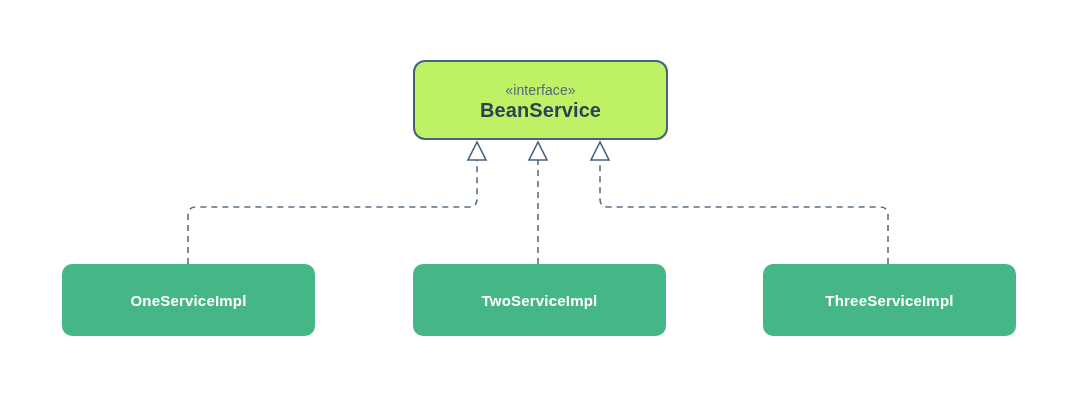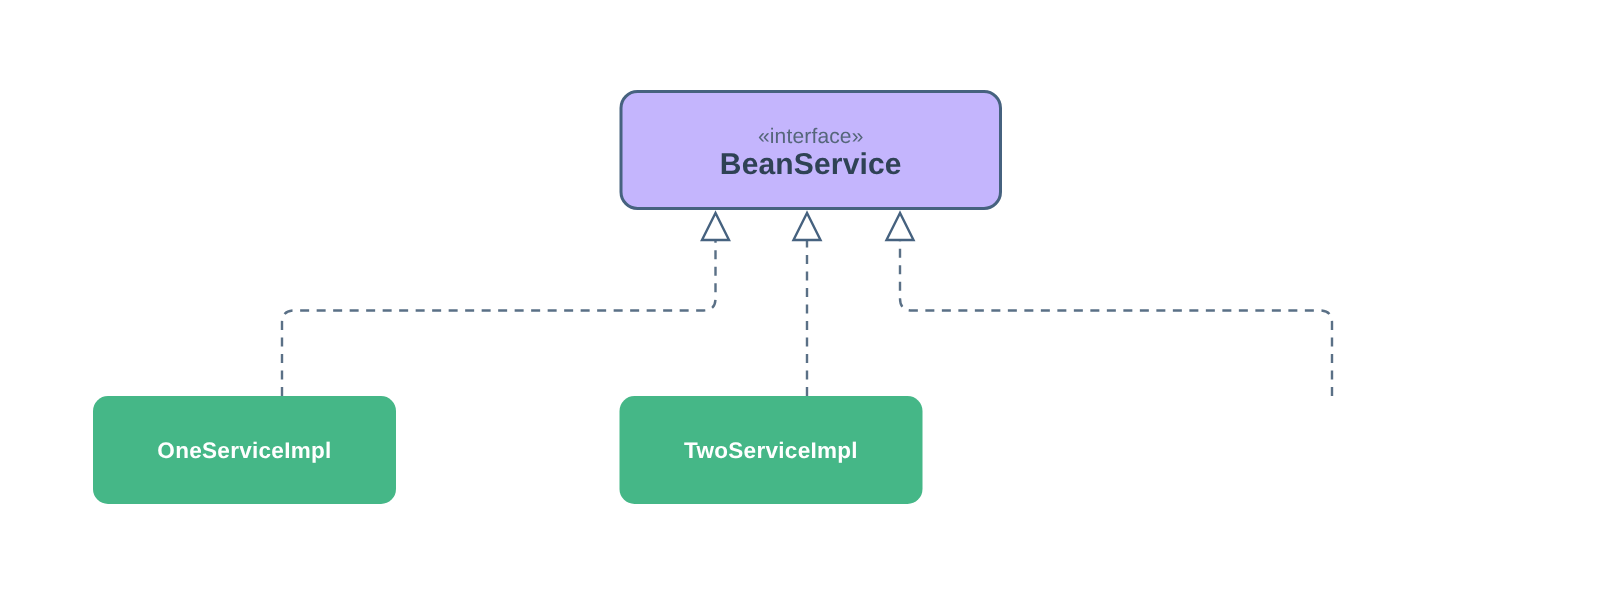--- a/index.html
+++ b/index.html
@@ -32,21 +32,21 @@
     flex-direction: column;
     align-items: center;
     justify-content: center;
   }
   
   .interface-node {
     left: 413px;
     top: 60px;
     width: 255px;
     height: 80px;
-    background: #c4b5fd;
+    background: #bef264;
     border: 2px solid #46627f;
     border-radius: 12px;
     color: #3a4a5c;
   }
   .stereotype-label {
     font-size: 14px;
     font-weight: 400;
     line-height: 19px;
     color: #55667a;
     letter-spacing: 0.1px;
@@ -54,21 +54,21 @@
   .interface-name {
     font-size: 20px;
     font-weight: bold;
     line-height: 20px;
     color: #2f4255;
     letter-spacing: 0.1px;
   }
   
   .impl-node {
     top: 264px;
-    width: 202px;
+    width: 253px;
     height: 72px;
     background: #45b787;
     border-radius: 10px;
   }
   .impl-node-label {
     font-size: 15px;
     font-weight: bold;
     color: #ffffff;
     letter-spacing: 0.2px;
     text-align: center;
@@ -106,14 +106,17 @@
   </div>
 
   <div class="node impl-node impl-one">
     <div class="impl-node-label">OneServiceImpl</div>
   </div>
 
   <div class="node impl-node impl-two">
     <div class="impl-node-label">TwoServiceImpl</div>
   </div>
 
+  <div class="node impl-node impl-three">
+    <div class="impl-node-label">ThreeServiceImpl</div>
+  </div>
 
 </div>
 
 </body></html>

